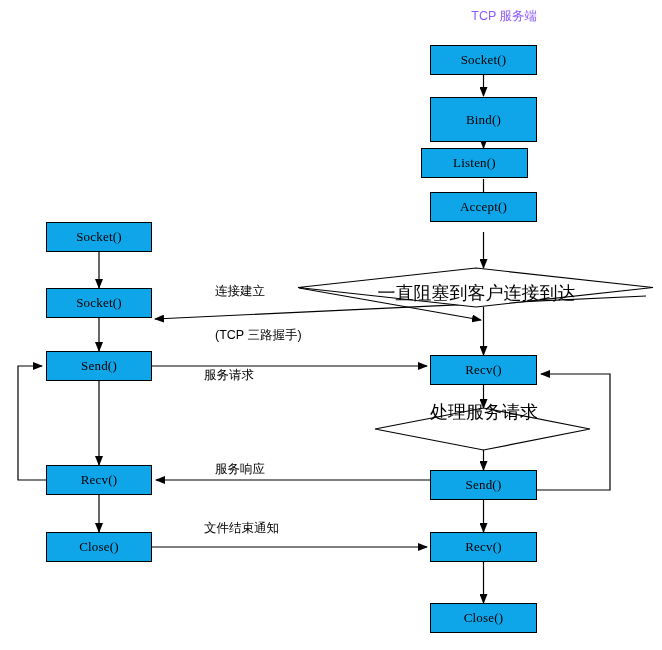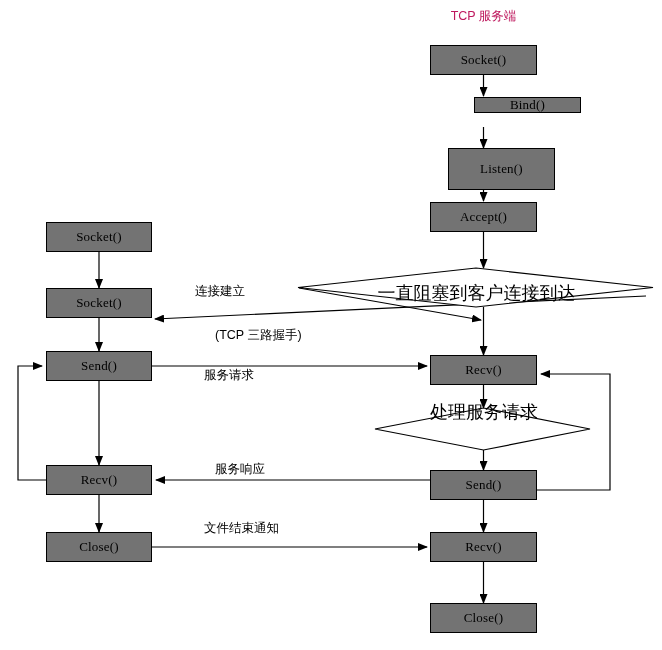--- a/index.html
+++ b/index.html
@@ -19,37 +19,37 @@
     position: absolute;
     left: 0;
     top: 0;
     width: 662px;
     height: 650px;
   }
   .node-box {
     position: absolute;
     box-sizing: border-box;
     border: 1px solid #000000;
-    background: #737373;
+    background: #0ea5e9;
     display: flex;
     align-items: center;
     justify-content: center;
     font-family: "Liberation Serif", serif;
     font-size: 13px;
     color: #000000;
     letter-spacing: 0.2px;
     white-space: nowrap;
   }
   .col-title {
     position: absolute;
     font-family: "Liberation Sans", sans-serif;
     font-size: 12.5px;
-    color: #be185d;
+    color: #8b5cf6;
     white-space: nowrap;
-    text-align: center;
+    text-align: right;
   }
   .edge-label {
     position: absolute;
     font-family: "Liberation Sans", sans-serif;
     font-size: 12.5px;
     color: #000000;
     white-space: nowrap;
   }
   .diamond-label {
     position: absolute;
@@ -111,30 +111,30 @@
 
   <div class="col-title" style="left:430px; top:8px; width:107px;">TCP 服务端</div>
 
   <div class="node-box" style="left:46px; top:222px; width:106px; height:30px;">Socket()</div>
   <div class="node-box" style="left:46px; top:288px; width:106px; height:30px;">Socket()</div>
   <div class="node-box" style="left:46px; top:351px; width:106px; height:30px;">Send()</div>
   <div class="node-box" style="left:46px; top:465px; width:106px; height:30px;">Recv()</div>
   <div class="node-box" style="left:46px; top:532px; width:106px; height:30px;">Close()</div>
 
   <div class="node-box" style="left:430px; top:45px; width:107px; height:30px;">Socket()</div>
-  <div class="node-box" style="left:430px; top:97px; width:107px; height:16px;margin-left:44px;">Bind()</div>
-  <div class="node-box" style="left:448px; top:148px; width:107px; height:42px;">Listen()</div>
-  <div class="node-box" style="left:430px; top:202px; width:107px; height:30px;">Accept()</div>
+  <div class="node-box" style="left:430px; top:97px; width:107px; height:45px;">Bind()</div>
+  <div class="node-box" style="left:421px; top:148px; width:107px; height:30px;">Listen()</div>
+  <div class="node-box" style="left:430px; top:192px; width:107px; height:30px;">Accept()</div>
   <div class="node-box" style="left:430px; top:355px; width:107px; height:30px;">Recv()</div>
   <div class="node-box" style="left:430px; top:470px; width:107px; height:30px;">Send()</div>
   <div class="node-box" style="left:430px; top:532px; width:107px; height:30px;">Recv()</div>
   <div class="node-box" style="left:430px; top:603px; width:107px; height:30px;">Close()</div>
 
   <div class="diamond-label" style="left:373px; top:281px; width:207px;">一直阻塞到客户连接到达</div>
   <div class="diamond-label" style="left:420px; top:400px; width:128px;">处理服务请求</div>
 
-  <div class="edge-label" style="left:195px; top:283px;">连接建立</div>
+  <div class="edge-label" style="left:215px; top:283px;">连接建立</div>
   <div class="edge-label" style="left:215px; top:327px;">(TCP 三路握手)</div>
   <div class="edge-label" style="left:204px; top:367px;">服务请求</div>
   <div class="edge-label" style="left:215px; top:461px;">服务响应</div>
   <div class="edge-label" style="left:204px; top:520px;">文件结束通知</div>
 
 </div>
 
 </body></html>

